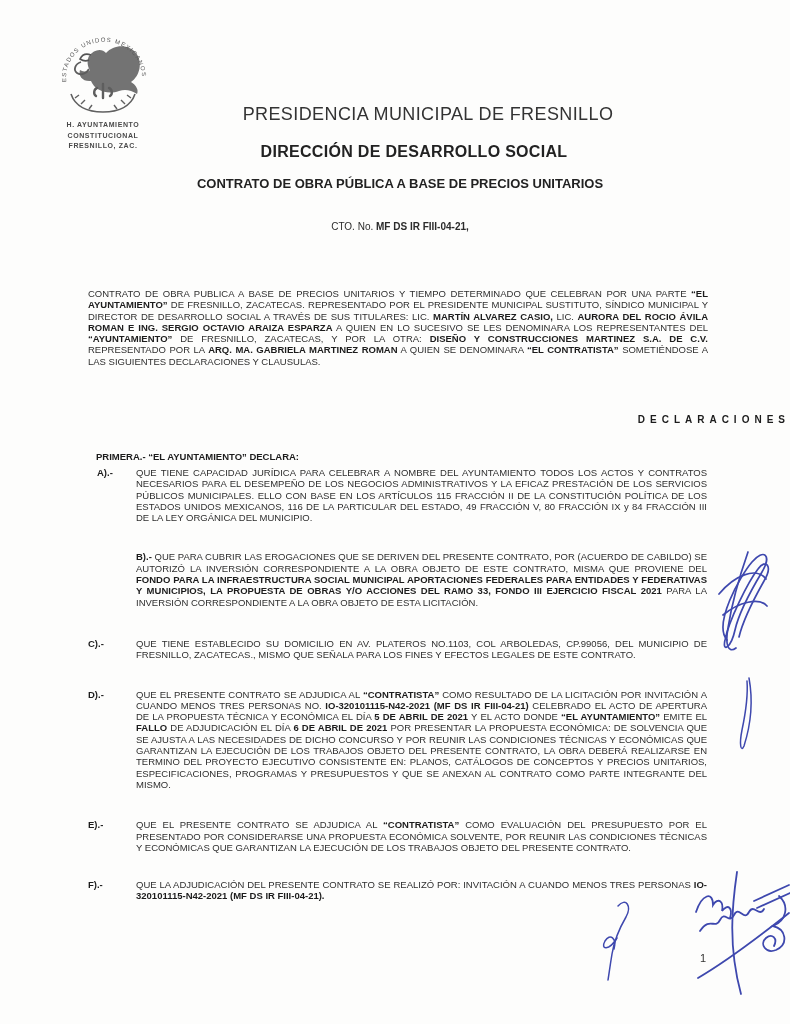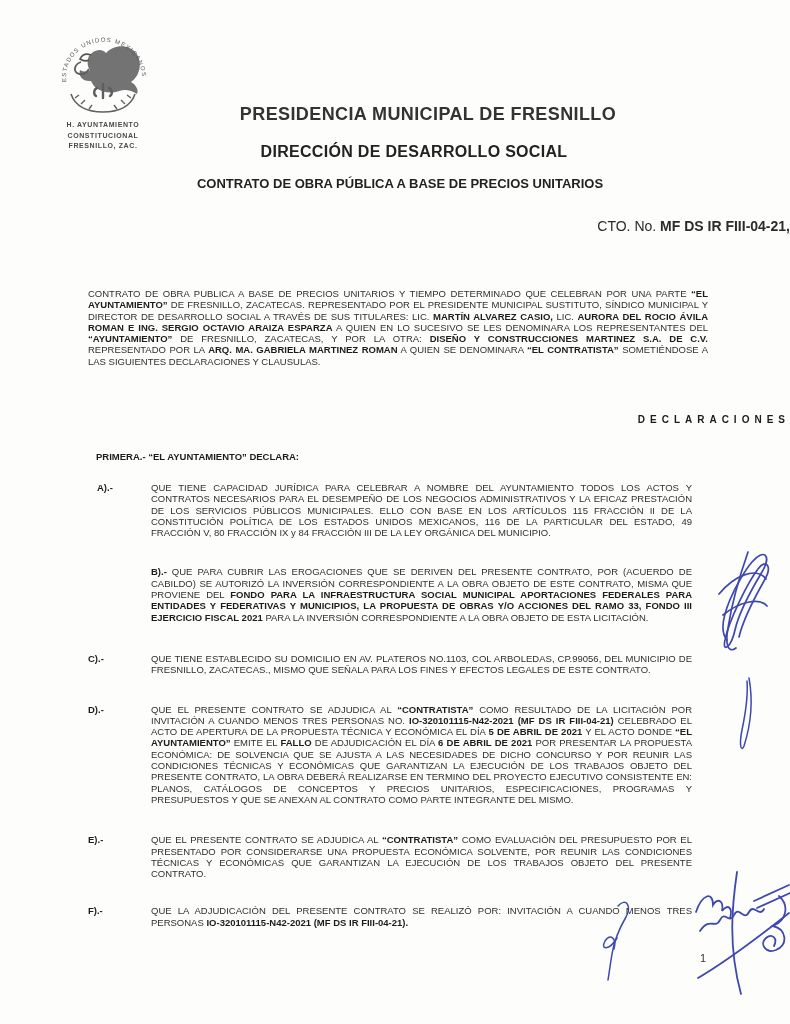--- a/index.html
+++ b/index.html
@@ -10,43 +10,43 @@
     font-family:"Liberation Sans",sans-serif;
     color:#2b2b2b;
     overflow:hidden;
     margin:0 auto;
   }
   
   .seal{position:absolute;left:44px;top:32px;width:118px;text-align:center;}
   .seal svg{display:block;margin:0 auto;}
   .seal-text{font-size:7px;font-weight:bold;letter-spacing:.6px;color:#4a4a4a;line-height:10.5px;margin-top:2px;}
   .title1{position:absolute;top:104px;left:66px;right:0;text-align:center;
-          font-size:18px;font-weight:700;color:#333;letter-spacing:.4px;}
+          font-size:18px;font-weight:400;color:#333;letter-spacing:.4px;}
   .title2{position:absolute;top:143px;left:38px;right:0;text-align:center;
           font-size:16px;font-weight:bold;color:#222;letter-spacing:.3px;}
   .title3{position:absolute;top:176px;left:10px;right:0;text-align:center;
           font-size:13px;font-weight:bold;color:#222;}
-  .cto{position:absolute;top:220px;left:10px;right:0;text-align:right;
-       font-size:14px;line-height:13.5px;color:#2b2b2b;}
+  .cto{position:absolute;top:220px;left:10px;right:0;text-align:center;
+       font-size:10px;line-height:13.5px;color:#2b2b2b;}
   
   .body-text{font-size:9.5px;line-height:11.3px;text-align:justify;color:#2e2e2e;}
   .body-text b, .decl-label{color:#1c1c1c;}
   .intro{position:absolute;top:288px;left:88px;width:620px;margin:0;}
   .decl-heading{position:absolute;top:414px;left:10px;right:0;text-align:right;
         font-size:10px;font-weight:bold;letter-spacing:5px;color:#1c1c1c;}
   .primera{position:absolute;top:443px;left:88px;width:620px;margin:8px;
         font-size:9.5px;}
   .items{position:absolute;top:466px;left:135px;width:573px;}
   .decl-item{position:relative;margin:0 0 28px 0;}
   .decl-item.gap-b{margin-bottom:30px;}
   .decl-item.gap-d{margin-bottom:29px;}
   .decl-item.gap-e{margin-bottom:26px;}
   .decl-label{position:absolute;left:-47px;top:0;font-weight:bold;font-size:9.5px;}
   .decl-item.first .decl-label{left:-38px;}
-  .decl-text{margin:16px;}
+  .decl-text{margin:1px;}
   
   .page-number{position:absolute;left:700px;top:952px;font-size:11px;color:#333;}
   .ink{position:absolute;left:0;top:0;width:790px;height:1024px;pointer-events:none;}
 </style>
 </head>
 <body>
 
 <div class="page">
 
   <div class="seal">

